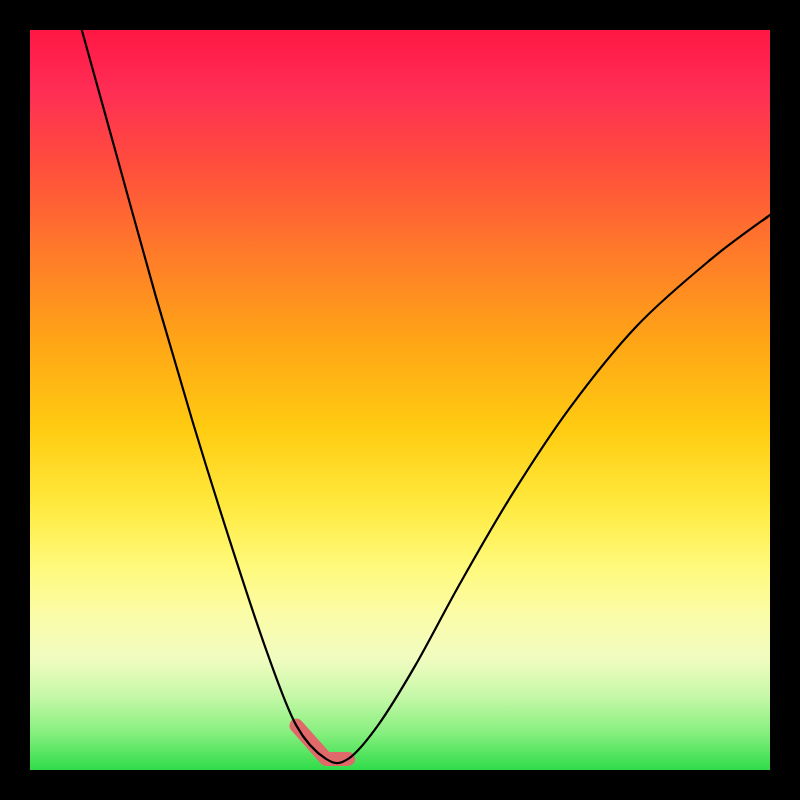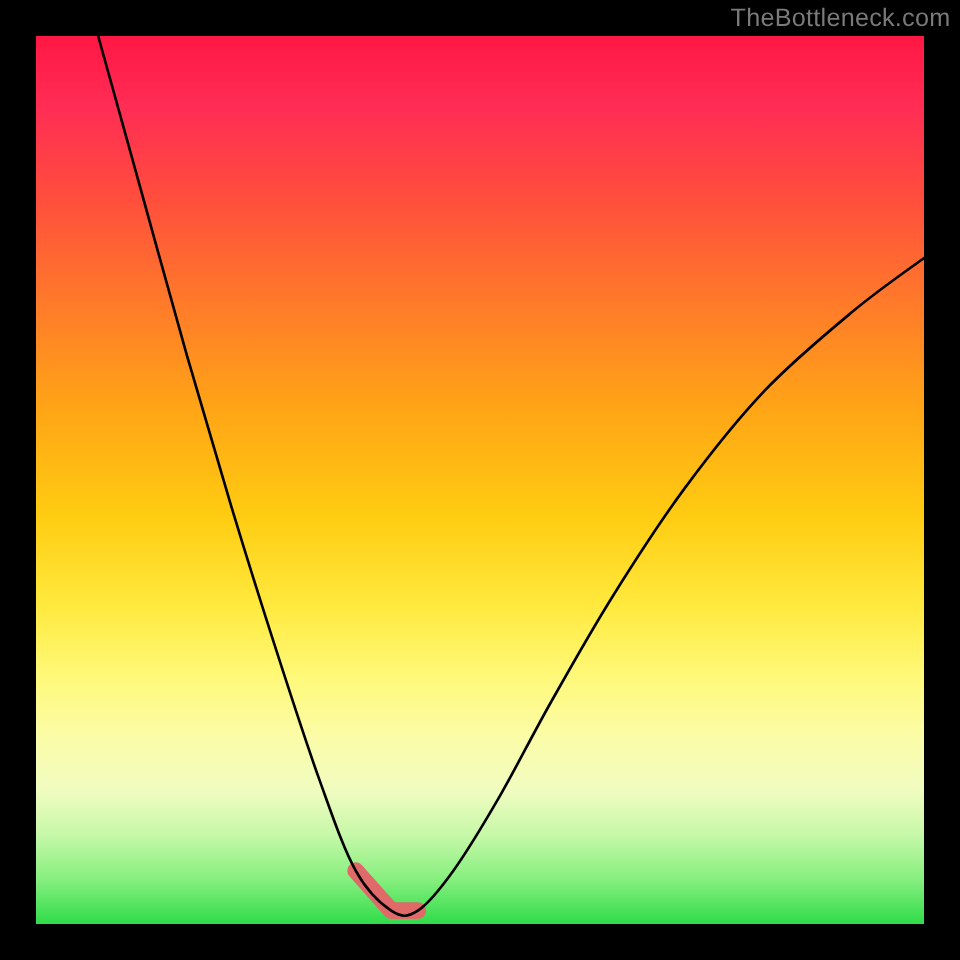--- a/index.html
+++ b/index.html
@@ -71,21 +71,20 @@
     stroke: #e06a6a;
     stroke-width: 14;
     stroke-linecap: round;
     stroke-linejoin: round;
   }
 </style>
 </head>
 <body>
 
 <div class="frame">
-  <div class="watermark">TheBottleneck.com</div>
 
   <div class="plot-area">
     <svg class="curve" viewBox="0 0 740 740">
       <path id="pink-path" class="pink-highlight" d="M 266.4 695.6 L 296.0 728.9 L 318.2 728.9"></path>
       <path id="main-path" class="main-curve" d="M 51.8 0.0 C 58.0 22.2, 76.5 88.8, 88.8 133.2 C 101.1 177.6, 113.5 223.2, 125.8 266.4 C 138.1 309.6, 150.5 351.5, 162.8 392.2 C 175.1 432.9, 187.5 472.4, 199.8 510.6 C 212.1 548.8, 225.7 590.8, 236.8 621.6 C 247.9 652.4, 256.5 677.7, 266.4 695.6 C 276.3 713.5, 287.4 723.3, 296.0 728.9 C 304.6 734.5, 309.6 734.5, 318.2 728.9 C 326.8 723.3, 336.7 711.0, 347.8 695.6 C 358.9 680.2, 371.2 659.8, 384.8 636.4 C 398.4 613.0, 413.2 583.4, 429.2 555.0 C 445.2 526.6, 462.5 495.8, 481.0 466.2 C 499.5 436.6, 519.2 405.8, 540.2 377.4 C 561.2 349.0, 583.4 320.7, 606.8 296.0 C 630.2 271.3, 658.6 247.9, 680.8 229.4 C 703.0 210.9, 730.1 192.4, 740.0 185.0"></path>
     </svg>
   </div>
 </div>
 
 </body></html>

